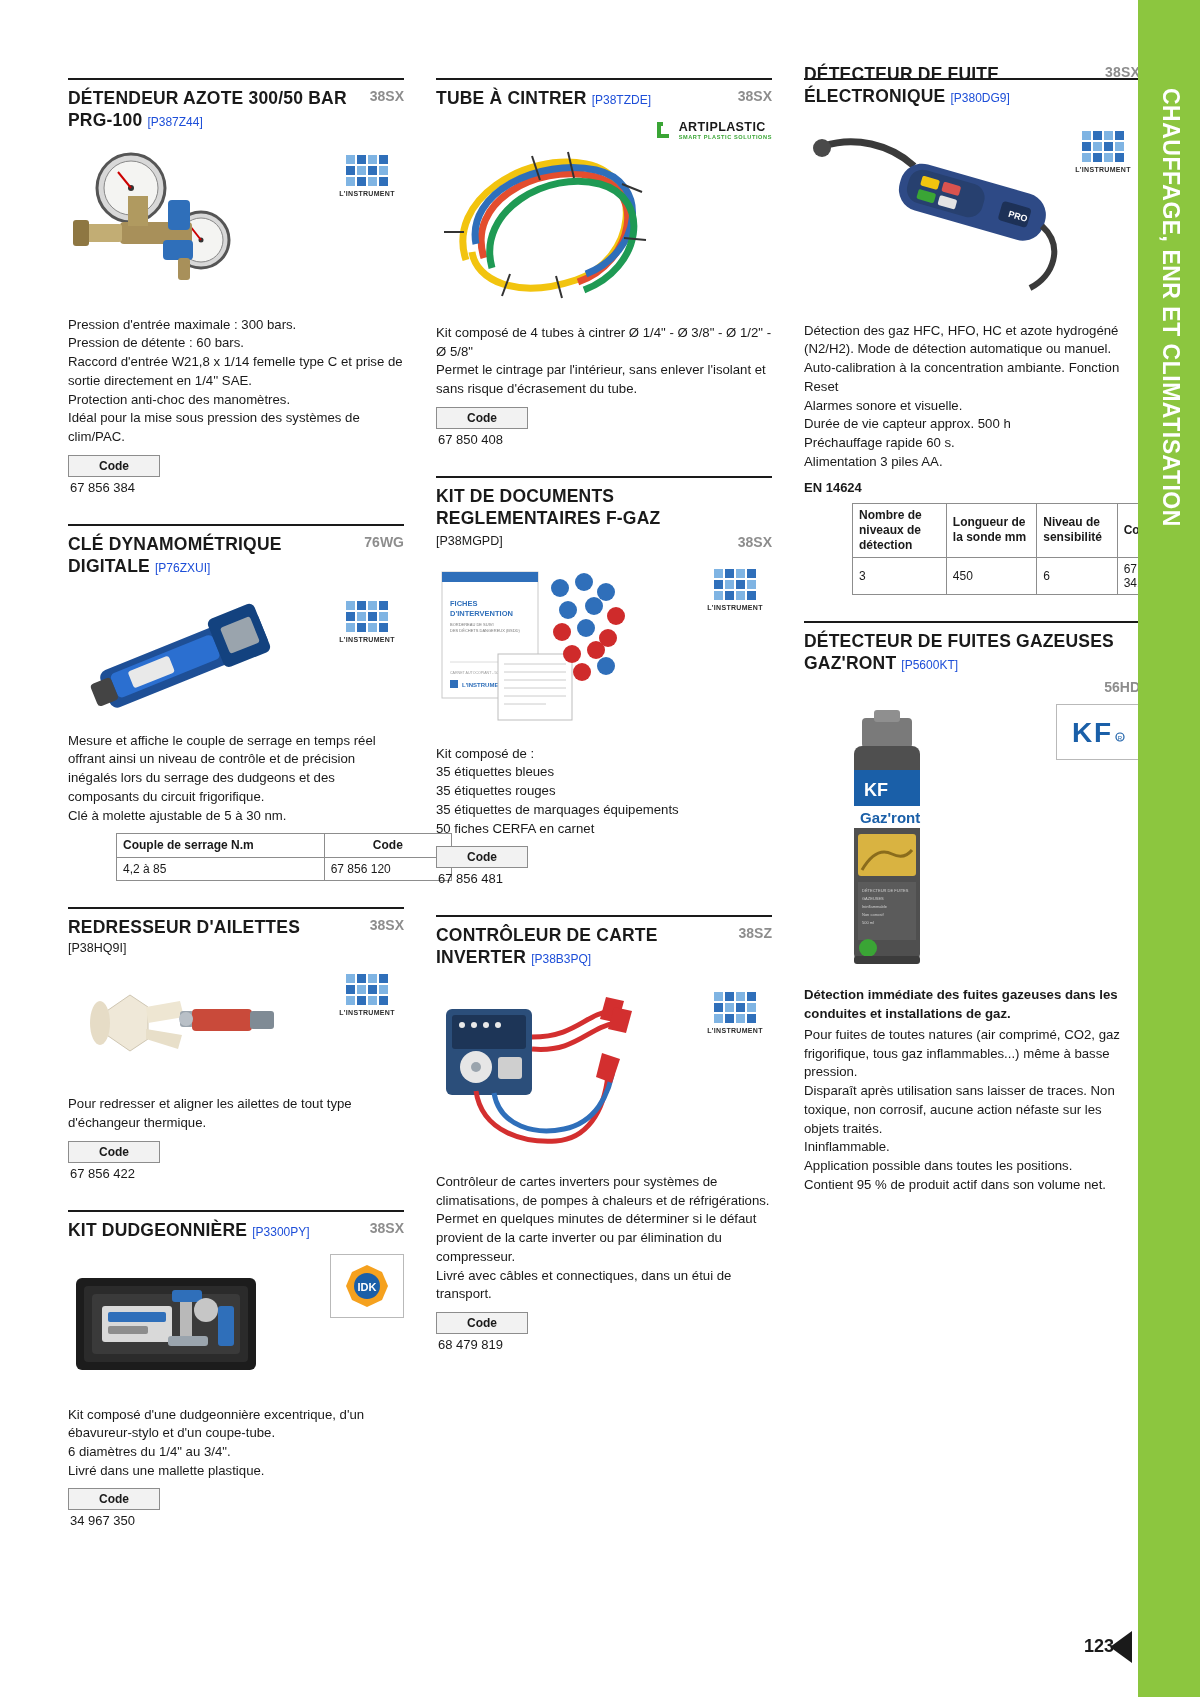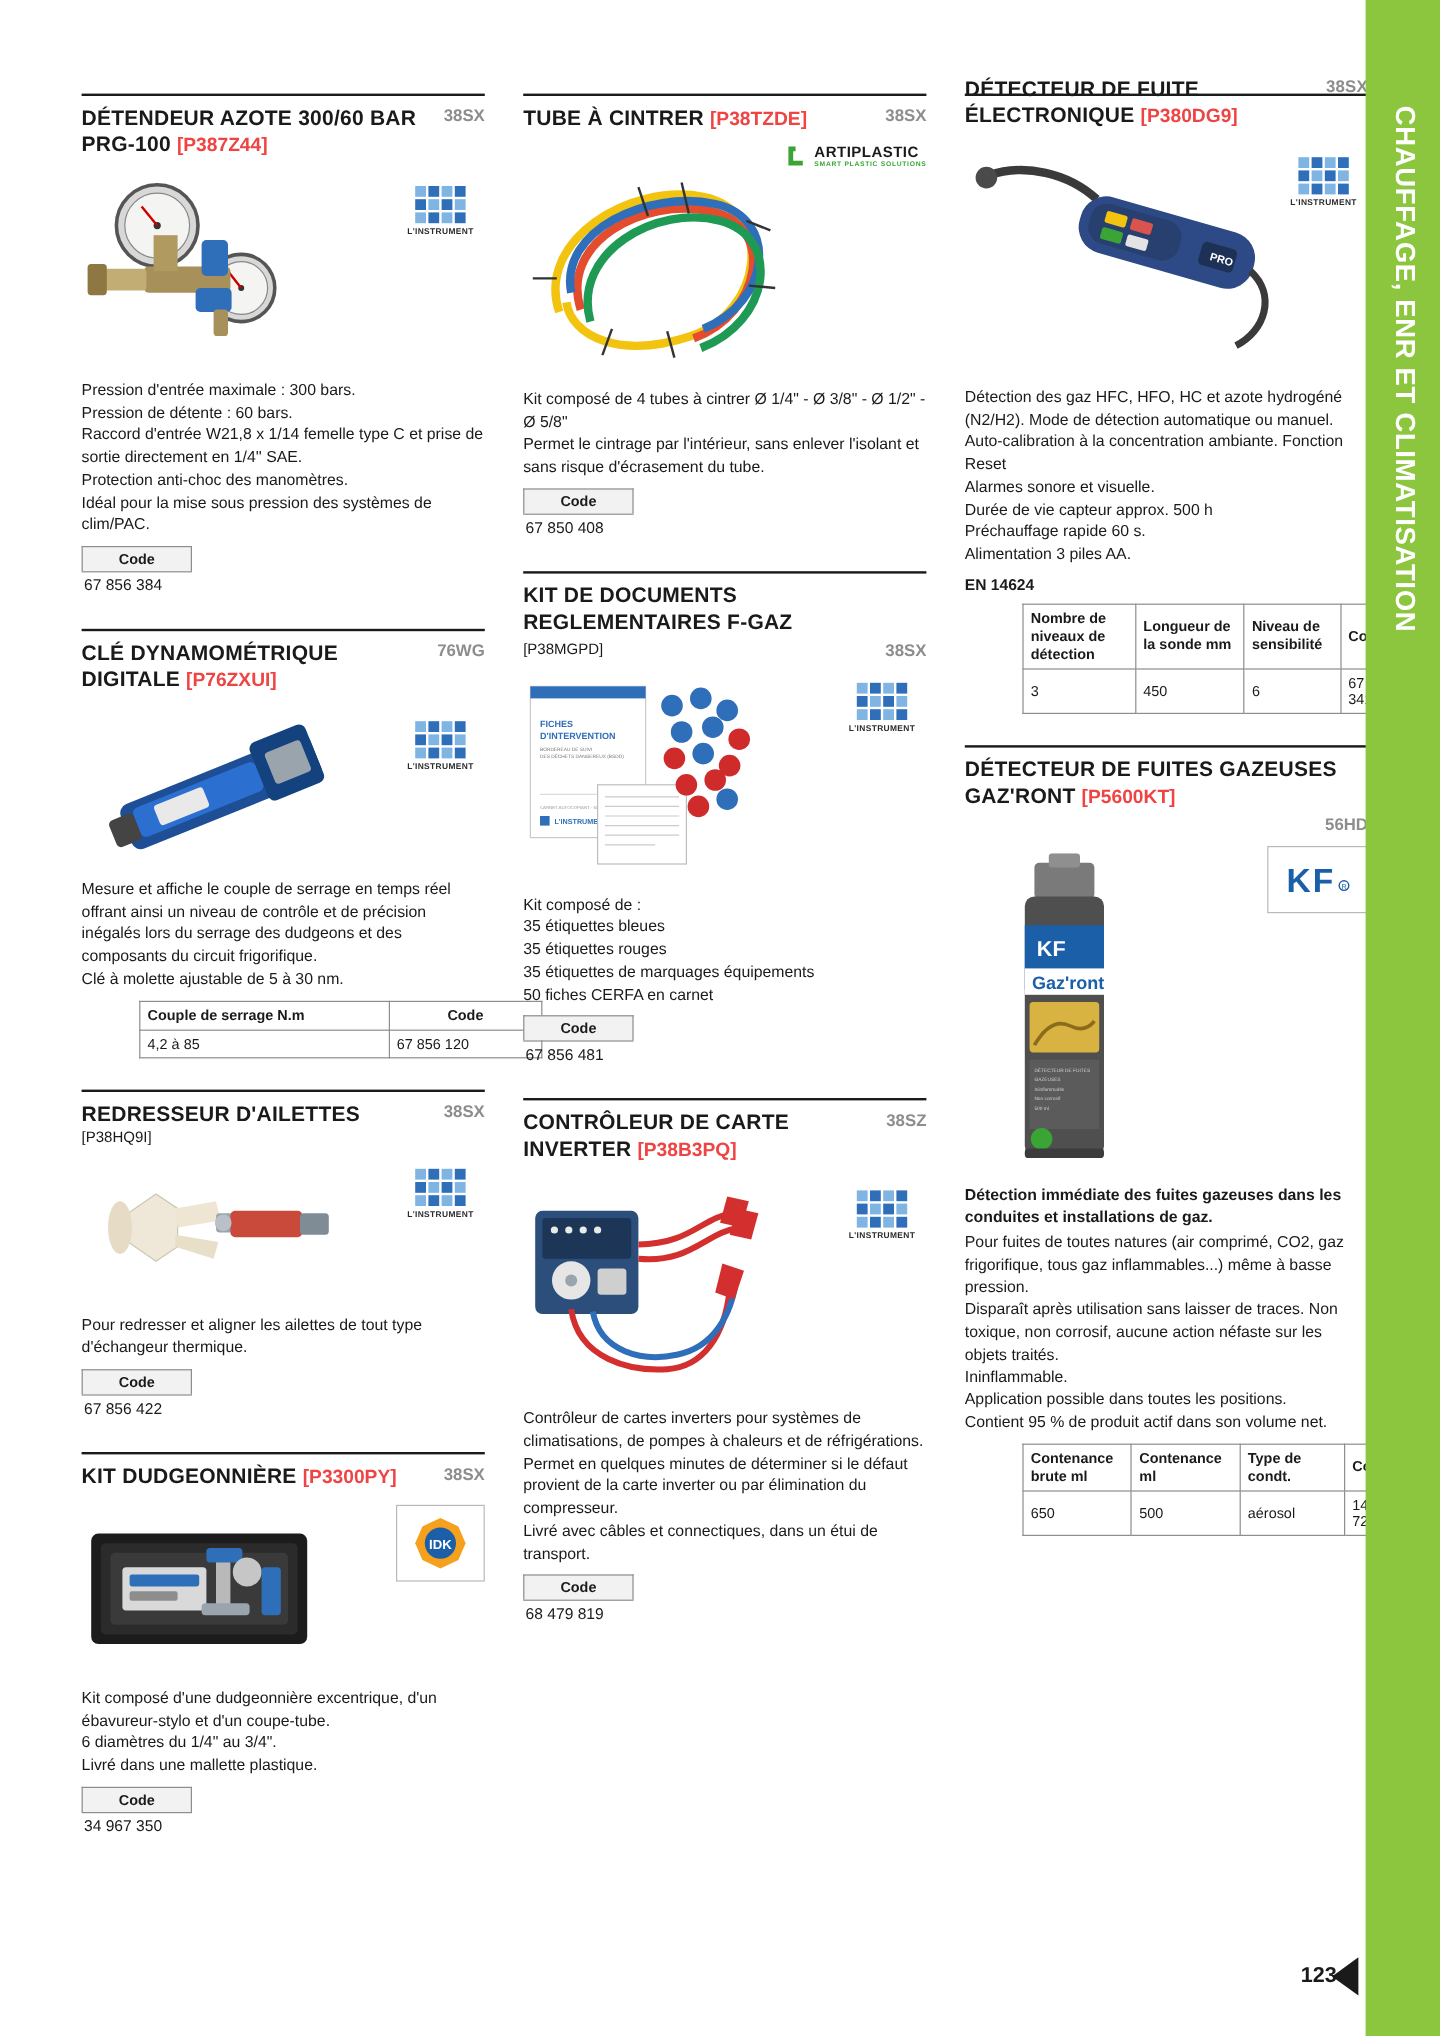--- a/index.html
+++ b/index.html
@@ -59,23 +59,23 @@
   .rule { border-top:2px solid #1a1a1a; margin-bottom:8px; }
   h2.title {
     font-size:17.5px;
     font-weight:bold;
     letter-spacing:0.2px;
     margin:0 0 4px 0;
     line-height:1.25;
     display:block;
   }
   h2.title .ref {
-    font-size:16px;
-    font-weight:bold;
-    color:#ef4444;
+    font-size:12px;
+    font-weight:normal;
+    color:#1d4ed8;
     letter-spacing:0;
   }
   .code-tag {
     float:right;
     font-size:14px;
     font-weight:bold;
     color:#8d8d8d;
     margin-left:8px;
   }
   .clearfix::after { content:""; display:block; clear:both; }
@@ -160,21 +160,21 @@
 
 <div class="page">
   <div class="cols">
 
     <div class="col">
 
       <div class="product">
         <div class="rule"></div>
         <div class="clearfix">
           <span class="code-tag">38SX</span>
-          <h2 class="title"><span>DÉTENDEUR AZOTE 300/60 BAR PRG-100</span>
+          <h2 class="title"><span>DÉTENDEUR AZOTE 300/50 BAR PRG-100</span>
             <span class="ref">[P387Z44]</span>
           </h2>
         </div>
         <div class="img-area">
           <svg class="ill" width="260" height="165" viewBox="0 0 260 165">
             <ellipse cx="63" cy="48" rx="34" ry="34" fill="#d8d8d8" stroke="#555" stroke-width="3"></ellipse>
             <circle cx="63" cy="48" r="27" fill="#f4f4f2" stroke="#888" stroke-width="1"></circle>
             <circle cx="63" cy="48" r="3" fill="#333"></circle>
             <line x1="63" y1="48" x2="50" y2="32" stroke="#c00" stroke-width="2"></line>
             <ellipse cx="133" cy="100" rx="28" ry="28" fill="#d8d8d8" stroke="#555" stroke-width="3"></ellipse>
@@ -648,36 +648,20 @@
             <circle cx="54" cy="238" r="9" fill="#3aa535"></circle>
             <rect x="40" y="246" width="66" height="8" rx="3" fill="#3c3c3c"></rect>
           </svg>
         </div>
         <div class="desc" style="margin-bottom:2px"><b>Détection immédiate des fuites gazeuses dans les conduites et installations de gaz.</b></div>
         <div class="desc" style="margin-top: 0px; white-space: pre-line;">Pour fuites de toutes natures (air comprimé, CO2, gaz frigorifique, tous gaz inflammables...) même à basse pression.
 Disparaît après utilisation sans laisser de traces. Non toxique, non corrosif, aucune action néfaste sur les objets traités.
 Ininflammable.
 Application possible dans toutes les positions.
 Contient 95 % de produit actif dans son volume net.</div>
-        <table class="spec">
-          <tbody>
-              <tr>
-            <th style="width:27%">Contenance brute ml</th>
-            <th style="width:27%">Contenance ml</th>
-            <th style="width:26%">Type de condt.</th>
-            <th style="width:20%">Code</th>
-          </tr>
-          <tr>
-            <td>650</td>
-            <td>500</td>
-            <td>aérosol</td>
-            <td>14 517 723</td>
-          </tr>
-        </tbody>
-          </table>
       </div>
 
     </div>
   </div>
 </div>
 
 <div class="side-bar">
   <div class="side-text">CHAUFFAGE, ENR ET CLIMATISATION</div>
 </div>
 <div class="page-number">123</div>

